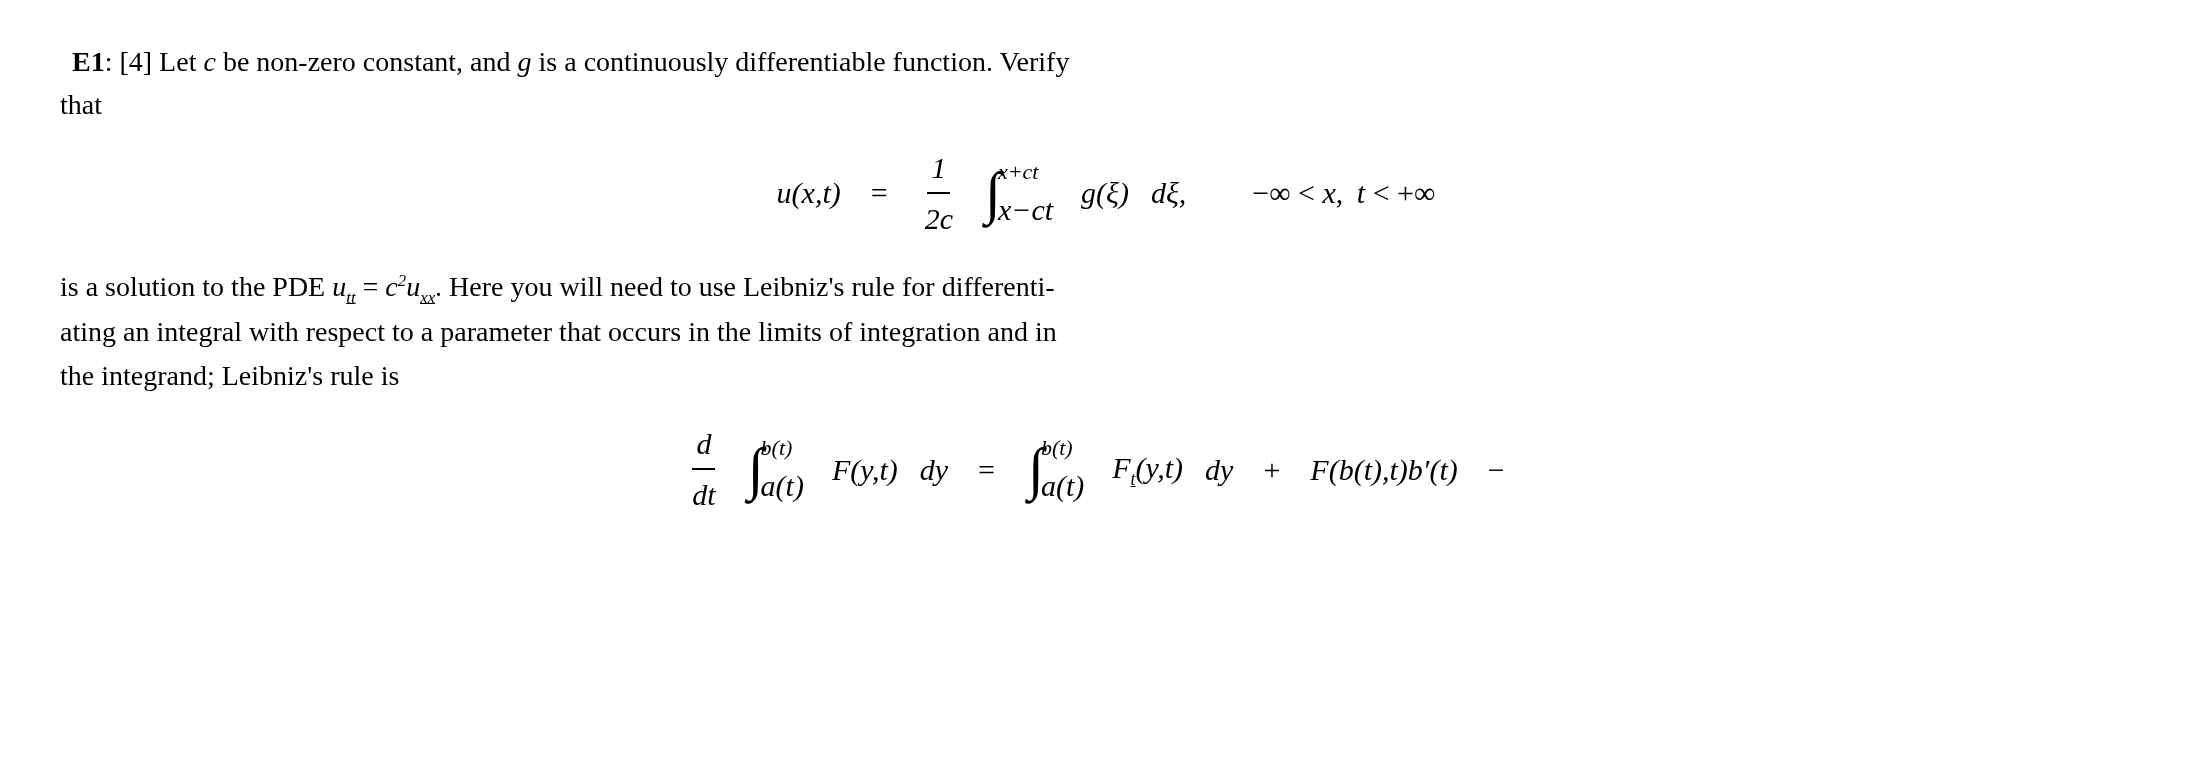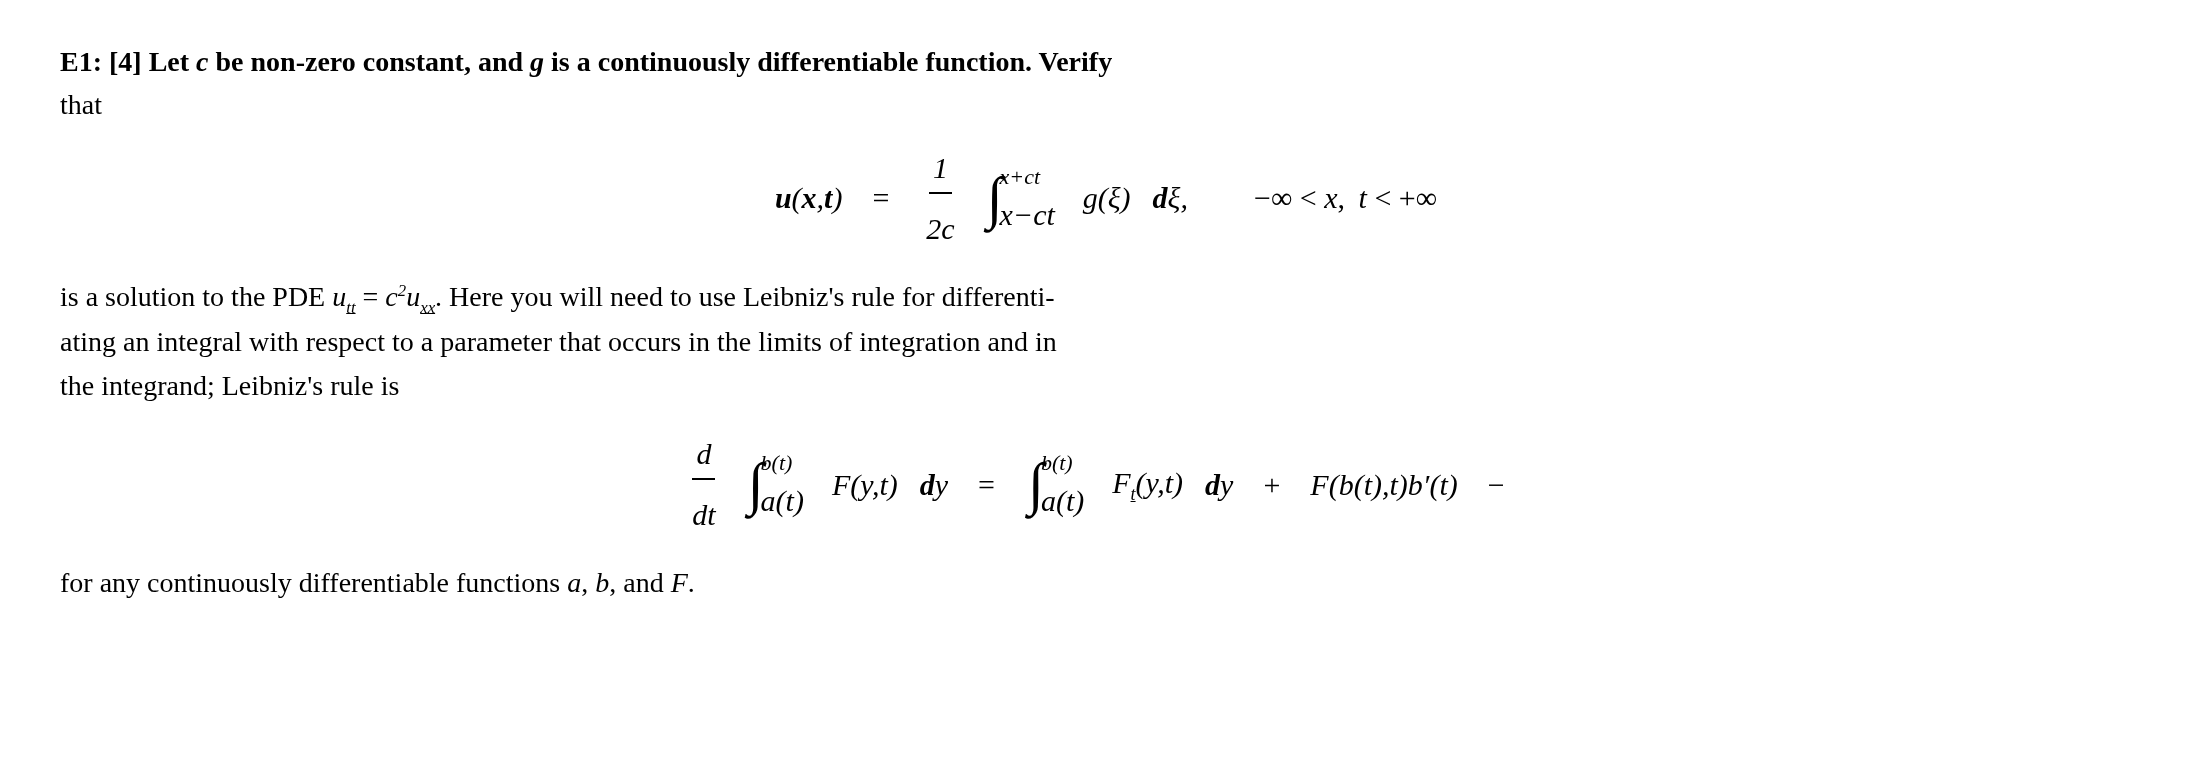--- a/index.html
+++ b/index.html
@@ -44,20 +44,21 @@
       margin: 18px 0 24px 0;
       font-size: 30px;
     }
 
     .final-paragraph {
       line-height: 1.55;
     }
 
     .bold {
       font-weight: bold;
+      margin-left: 12px;
     }
 
     
     .math-inline {
       font-style: italic;
     }
 
     .frac {
       display: inline-flex;
       flex-direction: column;
@@ -67,21 +68,21 @@
     }
 
     .frac .num {
       border-bottom: 2px solid #000;
       padding: 0 4px 2px 4px;
       text-align: center;
       font-style: italic;
     }
 
     .frac .den {
-      padding: 12px 4px 0 4px;
+      padding: 2px 4px 0 4px;
       text-align: center;
       font-style: italic;
       font-family: Liberation Serif, serif;
     }
 
     .integral-container {
       display: inline-flex;
       align-items: center;
       vertical-align: middle;
       position: relative;
@@ -131,21 +132,20 @@
     }
 
     .superscript {
       font-size: 0.6em;
       vertical-align: super;
       font-style: italic;
     }
 
     .roman {
       font-style: normal;
-      font-weight: bold;
     }
 
     .equation-row {
       display: inline-flex;
       align-items: center;
       gap: 8px;
       vertical-align: middle;
     }
 
     .spacing {
@@ -239,17 +239,14 @@
       
       <span class="math-inline"><span style="font-style:italic;">F</span><span class="subscript" style="font-style:italic;">t</span>(<span style="font-style:italic;">y</span>,<span style="font-style:italic;">t</span>)</span>
       <span class="small-spacing"></span>
       <span class="math-inline"><span class="roman" style="font-style:italic;">d</span><span style="font-style:italic;">y</span></span>
       <span class="spacing"></span>+<span class="spacing"></span>
       <span class="math-inline"><span style="font-style:italic;">F</span>(<span style="font-style:italic;">b</span>(<span style="font-style:italic;">t</span>),<span style="font-style:italic;">t</span>)<span style="font-style:italic;">b</span>′(<span style="font-style:italic;">t</span>)</span>
       <span class="spacing"></span>−<span class="spacing"></span>
     </span>
   </div>
 
-  <p class="final-paragraph">
-    for any continuously differentiable functions <span class="math-inline">a</span>, <span class="math-inline">b</span>, and <span class="math-inline">F</span>.
-  </p>
 
 </div>
 
 </body></html>

